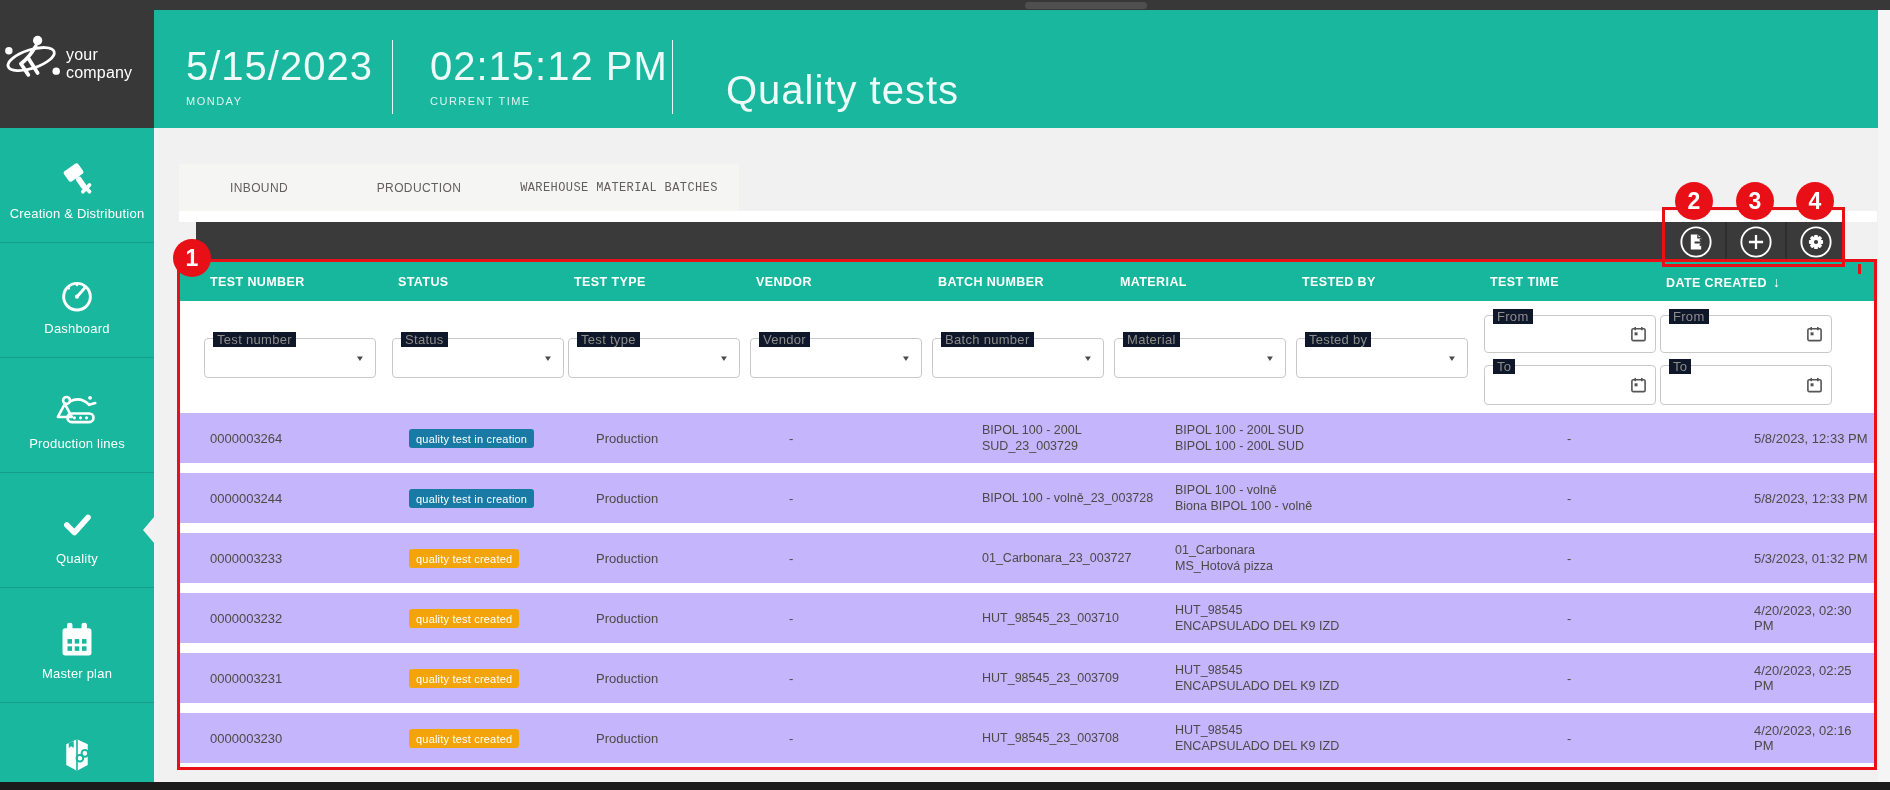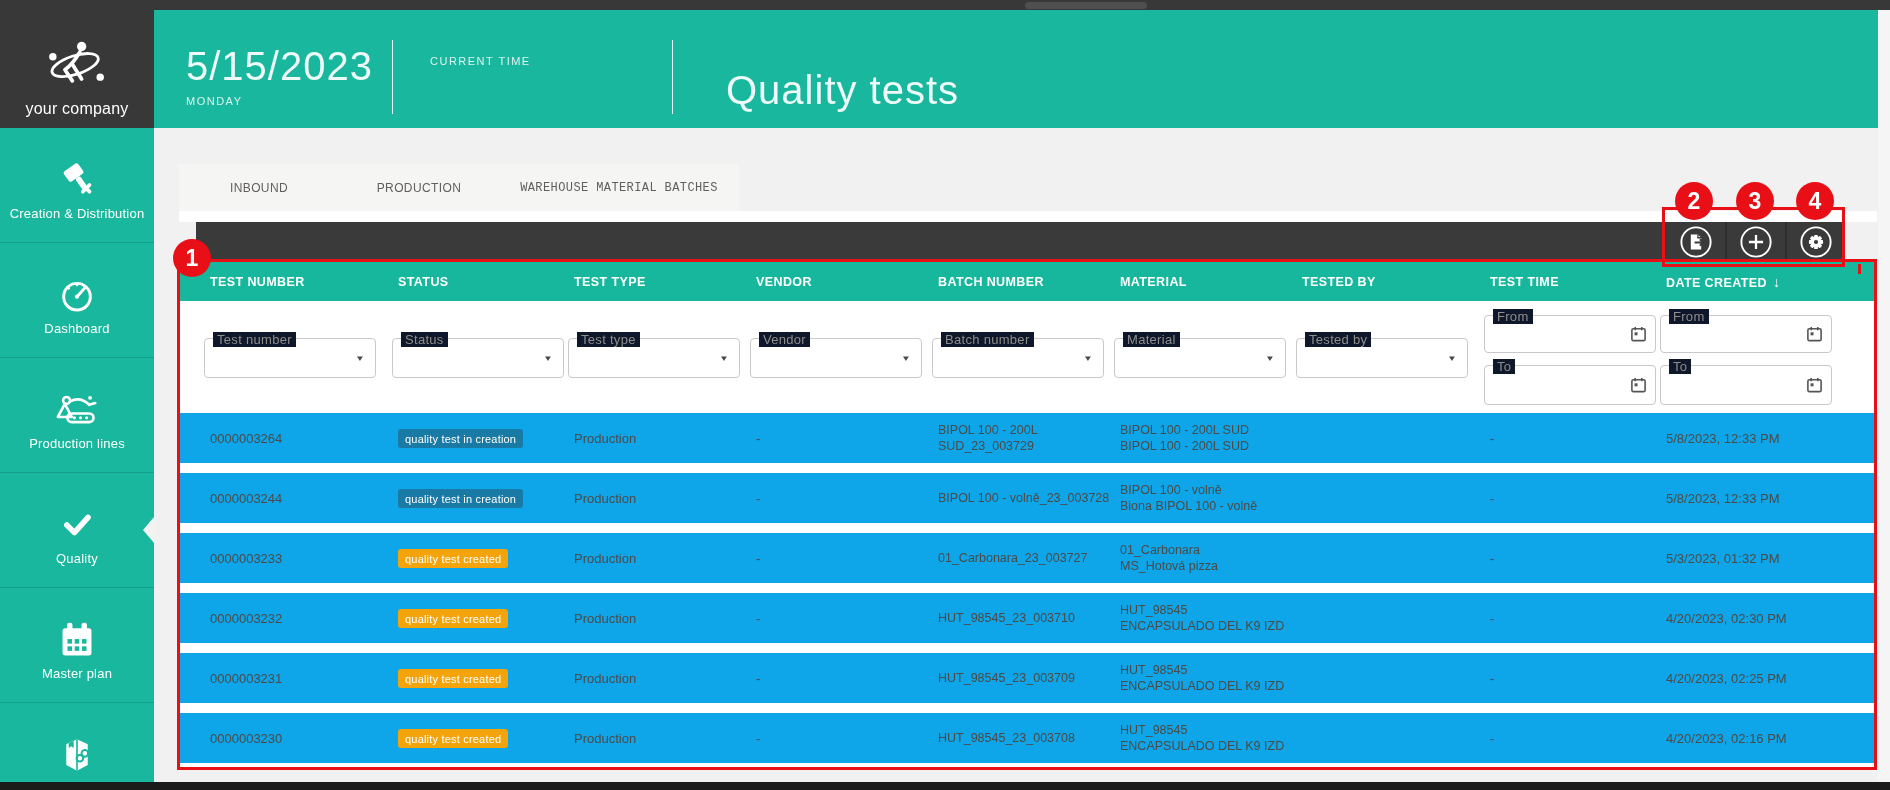--- a/index.html
+++ b/index.html
@@ -6,21 +6,21 @@
   *{box-sizing:border-box;font-family:"Liberation Sans","DejaVu Sans",sans-serif;}
   #app{position:relative;width:1890px;height:790px;overflow:hidden;background:#f1f1f1;}
 
   
   .top-strip{position:absolute;left:0;top:0;width:1890px;height:10px;background:#383838;}
   .top-accent{position:absolute;left:1025px;top:2px;width:122px;height:7px;border-radius:4px;background:#4f4f4f;}
   .bottom-strip{position:absolute;left:0;top:782px;width:1890px;height:8px;background:#1b1b1b;z-index:60;}
   .right-sliver{position:absolute;left:1878px;top:10px;width:12px;height:772px;background:#f5f5f5;}
 
   
-  .brand{position:absolute;left:0;top:10px;width:154px;height:118px;background:#383838;display:flex;flex-direction:column;align-items:center;justify-content:flex-end;padding-bottom:10px;}
+  .brand{position:absolute;left:0;top:10px;width:154px;height:118px;background:#383838;display:flex;align-items:center;justify-content:flex-end;padding-bottom:10px;}
   .brand .logo{margin-bottom:4px;}
   .brand .bname{color:#fff;font-size:16px;font-weight:500;letter-spacing:.2px;}
 
   
   .hdr{position:absolute;left:154px;top:10px;width:1724px;height:118px;background:#18b79e;color:#fff;}
   .hdr .big{font-size:40px;font-weight:300;letter-spacing:1px;color:#eefaf7;line-height:1;}
   .hdr .small{font-size:11px;letter-spacing:1.5px;color:rgba(255,255,255,.85);margin-top:9px;}
   .hblock{position:absolute;top:36px;}
   .hb-date{left:32px;}
   .hb-time{left:276px;}
@@ -54,21 +54,21 @@
   .sort-arrow{font-weight:bold;font-size:14px;margin-left:6px;}
   .tfilter{height:112px;background:#fff;align-items:start;}
   .sel{position:relative;height:40px;margin:37px 0 0 -6px;width:172px;border:1px solid #c9c9c9;border-radius:4px;background:#fff;cursor:pointer;}
   .flabel{position:absolute;top:-7px;left:8px;font-size:13px;color:#8f8d8a;background:#0f172a;padding:0 4px;letter-spacing:.3px;white-space:nowrap;}
   .arrow{position:absolute;right:10px;top:14px;font-size:10px;color:#4a4a4a;transform:scaleY(.8);}
   .dfield{position:relative;width:172px;margin-left:-6px;border:1px solid #c9c9c9;border-radius:4px;background:#fff;cursor:text;}
   .df-from{height:38px;margin-top:14px;}
   .df-to{height:40px;margin-top:12px;}
   .cal{position:absolute;right:8px;top:50%;transform:translateY(-50%);line-height:0;}
   .rows{background:#fff;padding-top:0;}
-  .trow{height:50px;background:#0ea5e9;margin-bottom:10px;cursor:pointer;}
+  .trow{height:50px;background:#c4b5fd;margin-bottom:10px;cursor:pointer;gap:11px;}
   .cell{font-size:13px;color:#4c4a47;}
   .lines div{line-height:16px;font-size:12.5px;}
   .badge{display:inline-block;padding:4px 7px 3px;border-radius:3px;font-size:11px;color:#fff;letter-spacing:.2px;}
 
   
   .ann{position:absolute;width:38px;height:38px;border-radius:50%;background:#e90f17;color:#fff;display:flex;align-items:center;justify-content:center;font-size:23px;font-weight:bold;z-index:50;}
   .ann.c1{left:173px;top:239px;} .ann.c2{left:1675px;top:182px;} .ann.c3{left:1736px;top:182px;} .ann.c4{left:1796px;top:182px;}
   .ann-rect{position:absolute;left:1662px;top:207px;width:183px;height:60px;border:3px solid #e90f17;z-index:40;}
   .ann-conn{position:absolute;left:1858px;top:264px;width:3px;height:10px;background:#e90f17;z-index:40;}
 </style>
@@ -96,20 +96,21 @@
     <div class="bname">your company</div>
   </div>
 
   <div class="hdr">
     <div class="hblock hb-date">
       <div class="big">5/15/2023</div>
       <div class="small">MONDAY</div>
     </div>
     <div class="hdiv d1"></div>
     <div class="hblock hb-time">
+      <div class="big">02:15:12 PM</div>
       <div class="small">CURRENT TIME</div>
     </div>
     <div class="hdiv d2"></div>
     <div class="hblock hb-title">
       <div class="big">Quality tests</div>
     </div>
   </div>
 
   <div class="sidebar">
       <div class="side-item">

